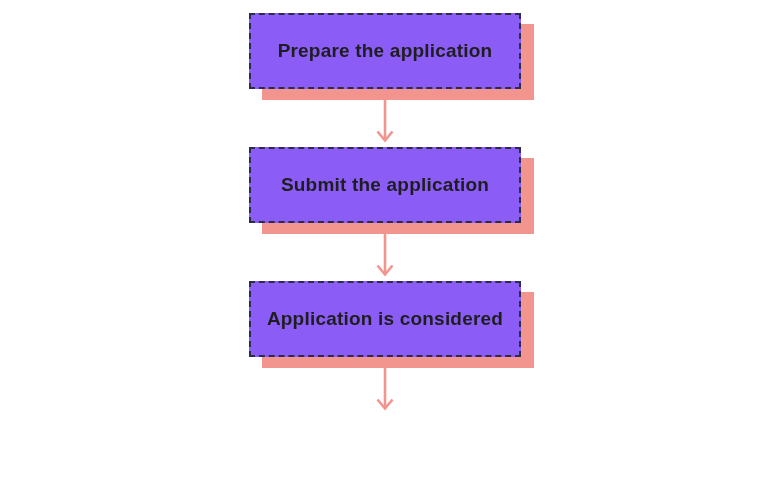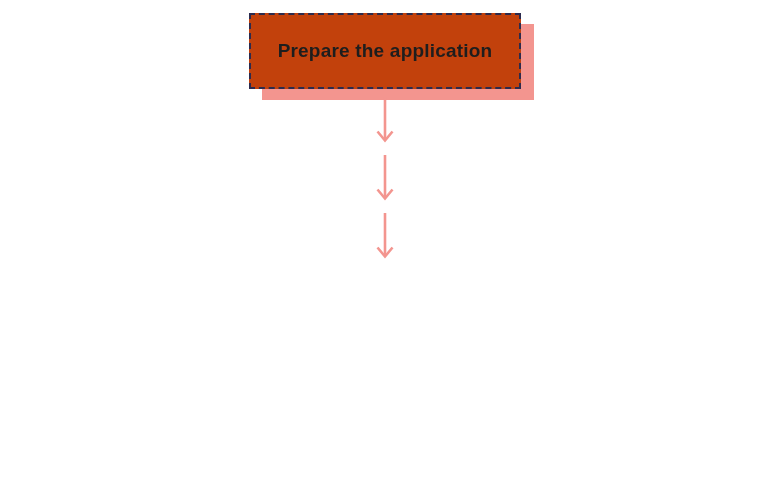--- a/index.html
+++ b/index.html
@@ -24,21 +24,21 @@
     position: absolute;
     left: 249px;
     top: 13px;
     width: 272px;
     display: flex;
     flex-direction: column;
   }
   .step-box {
     width: 272px;
     height: 76px;
-    background: #c2410c;
+    background: #8b5cf6;
     border: 2.5px dashed var(--border);
     box-shadow: 13px 11px 0 0 var(--shadow);
     display: flex;
     align-items: center;
     justify-content: center;
     text-align: center;
   }
   .step-label {
     font-size: 19px;
     font-weight: 700;
@@ -65,28 +65,34 @@
       <span class="step-label">Prepare the application</span>
     </div>
 
     <div class="arrow">
       <svg width="22" height="46" viewBox="0 0 22 46">
         <line x1="11" y1="0" x2="11" y2="43" stroke="currentColor" stroke-width="2.6"></line>
         <path d="M3.5 34.5 L11 43.5 L18.5 34.5" fill="none" stroke="currentColor" stroke-width="2.6"></path>
       </svg>
     </div>
 
+    <div class="step-box">
+      <span class="step-label">Submit the application</span>
+    </div>
 
     <div class="arrow">
       <svg width="22" height="46" viewBox="0 0 22 46">
         <line x1="11" y1="0" x2="11" y2="43" stroke="currentColor" stroke-width="2.6"></line>
         <path d="M3.5 34.5 L11 43.5 L18.5 34.5" fill="none" stroke="currentColor" stroke-width="2.6"></path>
       </svg>
     </div>
 
+    <div class="step-box">
+      <span class="step-label">Application is considered</span>
+    </div>
 
     <div class="arrow">
       <svg width="22" height="46" viewBox="0 0 22 46">
         <line x1="11" y1="0" x2="11" y2="43" stroke="currentColor" stroke-width="2.6"></line>
         <path d="M3.5 34.5 L11 43.5 L18.5 34.5" fill="none" stroke="currentColor" stroke-width="2.6"></path>
       </svg>
     </div>
 
 
   </div>

